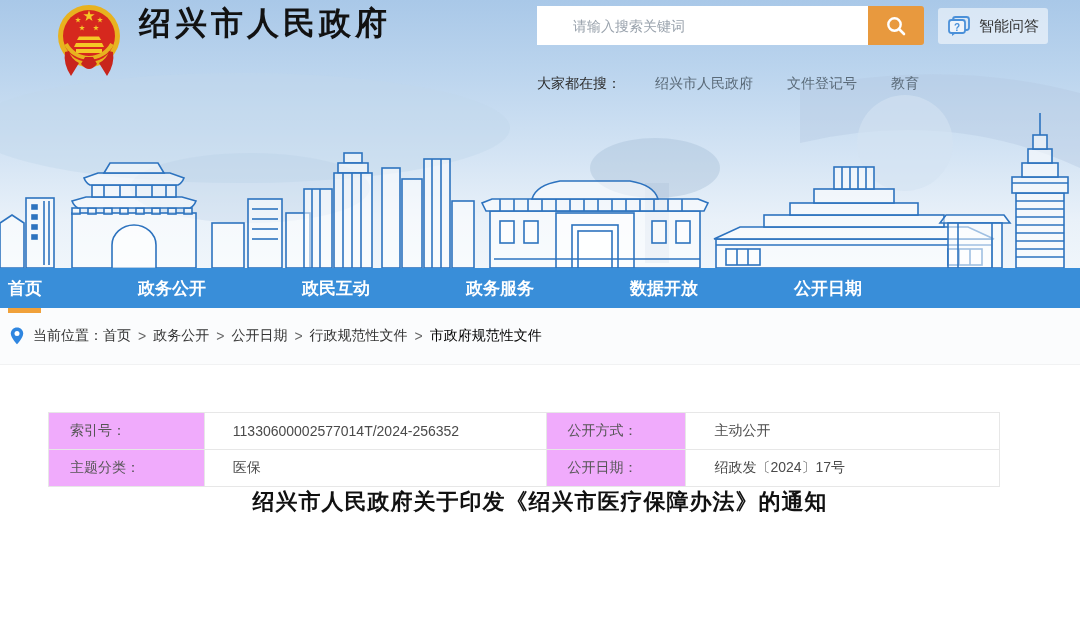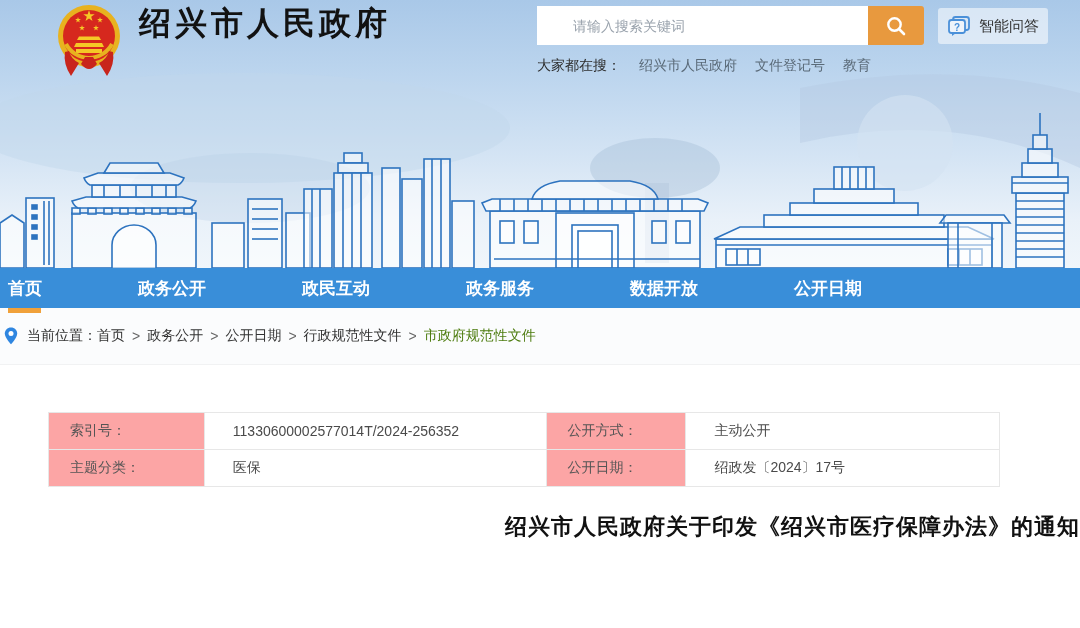--- a/index.html
+++ b/index.html
@@ -30,49 +30,49 @@
   .search-btn {
     width:56px; height:39px; border:none; background:#e8993e; cursor:pointer;
     display:flex; align-items:center; justify-content:center; border-radius:0 3px 3px 0;
   }
   .qa-btn {
     margin-left:14px; margin-top:2px; width:110px; height:36px; border:none; cursor:pointer;
     background:rgba(255,255,255,0.55); border-radius:3px;
     display:flex; align-items:center; justify-content:center; gap:8px;
     font-size:15px; color:#333; font-family:inherit;
   }
-  .hot-search { margin-top:12px; font-size:14px; display:flex; gap:18px; }
+  .hot-search { margin-top:30px; font-size:14px; display:flex; gap:34px; }
   .hot-label { color:#2d2d2d; }
   .hot-link { color:#5a6a78; text-decoration:none; cursor:pointer; }
 
   
   .nav {
     position:relative; height:40px; background:#398ed9;
     display:flex; align-items:center; padding-left:8px; column-gap:96px;
   }
   .nav-item { color:#fff; font-size:17px; font-weight:bold; cursor:pointer; white-space:nowrap; }
   .nav-indicator { position:absolute; left:8px; top:40px; width:33px; height:5px; background:#f0a13a; }
 
   
   .breadcrumb-bar {
     height:57px; background:#fbfcfd; border-bottom:1px solid #f1f2f3;
-    display:flex; align-items:center; padding-left:4px; font-size:14px; color:#333;
+    display:flex; align-items:center; padding-left:10px; font-size:14px; color:#333;
   }
   .pin-icon { margin-right:9px; display:inline-flex; }
   .crumb { color:#333; text-decoration:none; cursor:pointer; }
   .crumb-sep { color:#666; margin:0 7px; }
-  .crumb-current { color:#4d7c0f; }
+  .crumb-current { color:#000000; }
 
   
   .content { background:#fff; padding-top:47px; }
   .info-table { border-collapse:collapse; width:952px; margin-left:48px; font-size:14px; color:#4a4a4a; }
   .info-table td { border:1px solid #e7e7e7; height:37px; padding:0 10px 0 28px; }
-  .info-table td.lbl { background:#fca5a5; color:#555;padding-left:21px; }
+  .info-table td.lbl { background:#f0abfc; color:#555;padding-left:21px; }
   .doc-title {
-    margin-top:25px; text-align:right; font-size:22px; font-weight:bold;
+    text-align:center; font-size:22px; font-weight:bold;
     color:#111; letter-spacing:1px;
   }
 </style>
 </head>
 <body>
 
 <div class="page">
 
   <div class="banner">
 

